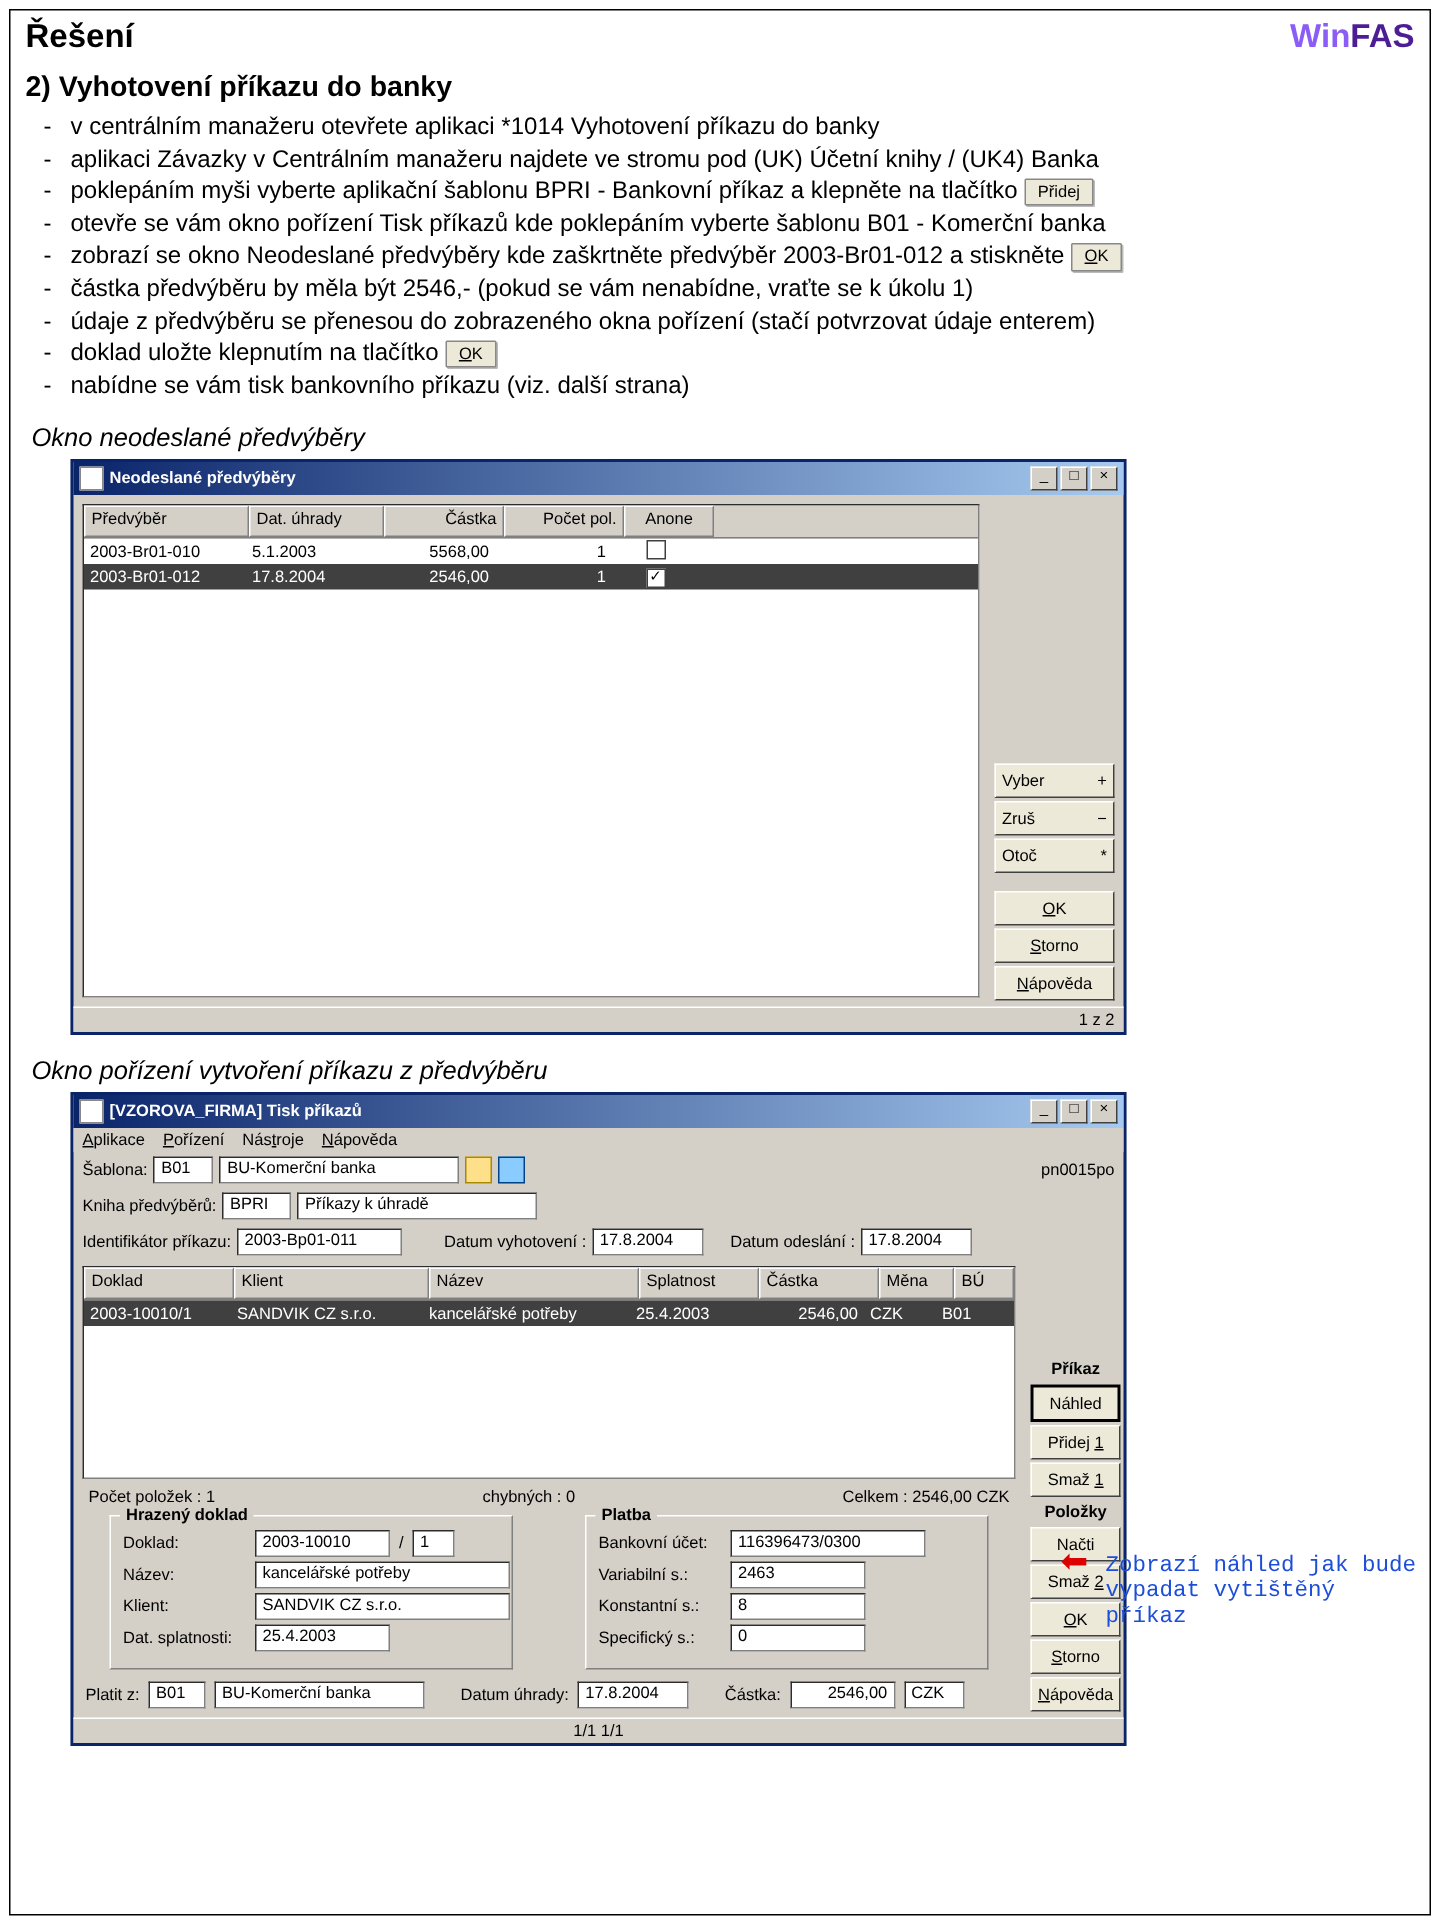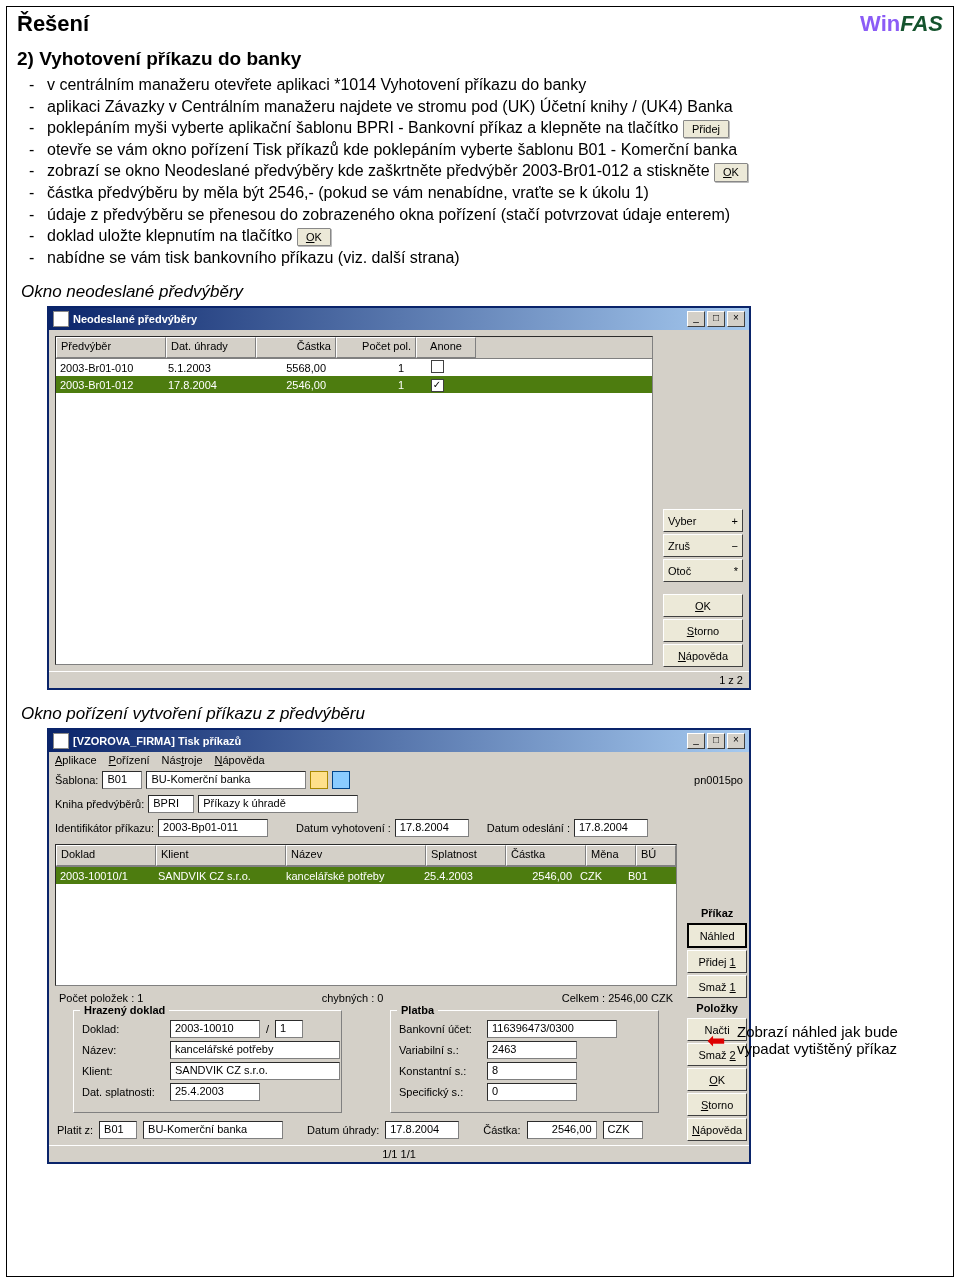--- a/index.html
+++ b/index.html
@@ -1,39 +1,39 @@
 <!DOCTYPE html>
 <html><head>
 <meta charset="utf-8">
 <style>
   body { margin:0; font-family: Arial, Helvetica, sans-serif; background:#fff; width:960px; }
   .outer-border { border:1.5px solid #000; margin:6px; padding:4px 10px 12px 10px; min-height:1253px; position:relative; }
   .hdr { display:flex; justify-content:space-between; align-items:center; border-bottom:1px solid transparent; }
   .hdr-title { font-weight:bold; font-size:22px; }
   .logo { font-weight:bold; font-size:22px; }
   .logo .win { color:#8b5cf6; }
-  .logo .fas { color:#14532d;font-style:italic; }
+  .logo .fas { color:#4c1d95; }
   .section-h { font-weight:bold; font-size:19px; margin-top:10px; }
   ul.steps { margin:4px 0 4px 0; padding:0; list-style:none; }
   ul.steps li { font-size:16px; line-height:1.35; padding-left:30px; position:relative; }
   ul.steps li:before { content:"-"; position:absolute; left:12px; }
   .inline-btn { display:inline-block; background:#ece9d8; border:1px solid #888; font-size:11px; padding:1px 8px; vertical-align:middle; font-family:Tahoma,Arial,sans-serif; border-radius:1px; box-shadow:1px 1px 0 #bbb; }
   .italic-cap { font-style:italic; font-size:17px; margin:14px 0 4px 4px; }
   
   .win95 { border:2px solid #0a246a; background:#d4d0c8; width:700px; font-family:Tahoma,Arial,sans-serif; font-size:11px; margin-left:30px; }
   .titlebar { background:linear-gradient(to right,#0a246a,#a6caf0); color:#fff; display:flex; align-items:center; padding:2px 4px; height:18px; }
   .titlebar-text { flex:1; font-weight:bold; font-size:11px; }
   .tb-btn { width:16px; height:14px; background:#d4d0c8; border:1px solid #fff; border-right-color:#404040; border-bottom-color:#404040; margin-left:2px; text-align:center; font-size:10px; line-height:12px; color:#000; }
   .win95-body { display:flex;justify-content:center; }
   .grid-area { flex:1; background:#fff; margin:6px; border:1px inset #808080; height:327px; overflow:hidden; }
   .grid-hdr { display:flex; background:#d4d0c8; border-bottom:1px solid #808080; }
   .gh { border:1px solid #fff; border-right-color:#808080; border-bottom-color:#808080; padding:2px 4px; font-size:11px; height:15px; }
   .c1{width:100px}.c2{width:80px}.c3{width:70px;text-align:right}.c4{width:70px;text-align:right}.c5{width:50px;text-align:center}
   .grow { display:flex; height:17px; align-items:center; }
-  .grow.sel { background:#4d7c0f; color:#fff; }
+  .grow.sel { background:#404040; color:#fff; }
   .gc { padding:1px 4px; font-size:11px; overflow:hidden; }
   .chk { width:11px; height:11px; border:1px solid #404040; background:#fff; display:inline-block; text-align:center; line-height:9px; font-size:10px; color:#000; }
   .side-btns { width:80px; padding:6px 6px 4px 4px; display:flex; flex-direction:column; justify-content:flex-end; gap:2px; }
   .wbtn { background:#ece9d8; border:1px solid #fff; border-right-color:#404040; border-bottom-color:#404040; padding:2px 4px; font-size:11px; display:flex; justify-content:space-between; align-items:center; height:17px; }
   .side-gap { flex:1; }
   .status { background:#d4d0c8; border-top:1px solid #fff; padding:2px 6px; font-size:11px; display:flex; justify-content:flex-end; }
   
   .win95b { border:2px solid #0a246a; background:#d4d0c8; width:700px; font-family:Tahoma,Arial,sans-serif; font-size:11px; margin-left:30px; }
   .menubar { background:#d4d0c8; padding:2px 6px; display:flex; gap:12px; font-size:11px; }
   .toolbar-row { padding:3px 6px; display:flex; align-items:center; gap:4px; font-size:11px; flex-wrap:wrap; }
@@ -43,21 +43,21 @@
   .grid2 { background:#fff; border:1px inset #808080; height:140px; }
   .lower { display:flex; }
   .lower-left { flex:1; }
   .fieldset { border:1px solid #fff; border-right-color:#808080; border-bottom-color:#808080; margin:4px 24px; padding:6px 0 8px 8px; position:relative; }
   .fs-legend { position:absolute; top:-7px; left:6px; background:#d4d0c8; padding:0 4px; font-size:11px; font-weight:bold; }
   .frow { display:flex; align-items:center; gap:6px; margin:3px 0; font-size:11px; }
   .frow label { width:82px; }
   .bottom-row { padding:4px 8px 6px 8px; display:flex; align-items:center; gap:6px; font-size:11px; }
   .side2 { width:80px; padding:6px 6px 4px 4px; display:flex; flex-direction:column; gap:2px; }
   .side2 .hdr2 { font-weight:bold; font-size:11px; text-align:center; padding:2px 0; }
-  .callout { position:absolute; left:730px; bottom:219px; color:#000000; font-size:15px; width:210px; }
+  .callout { position:absolute; left:730px; bottom:190px; color:#1d4ed8; font-size:15px; width:210px;font-family:Liberation Mono, monospace; }
   .arrow { position:absolute; left:700px; bottom:222px; color:#d00; font-size:22px; }
   .status2 { background:#d4d0c8; border-top:1px solid #fff; padding:2px 6px; font-size:11px; display:flex; justify-content:center; }
   u.hot { text-decoration:underline; }
 </style>
 </head>
 <body>
 
 <div class="outer-border">
   <div class="hdr">
     <div class="hdr-title">Řešení</div>

